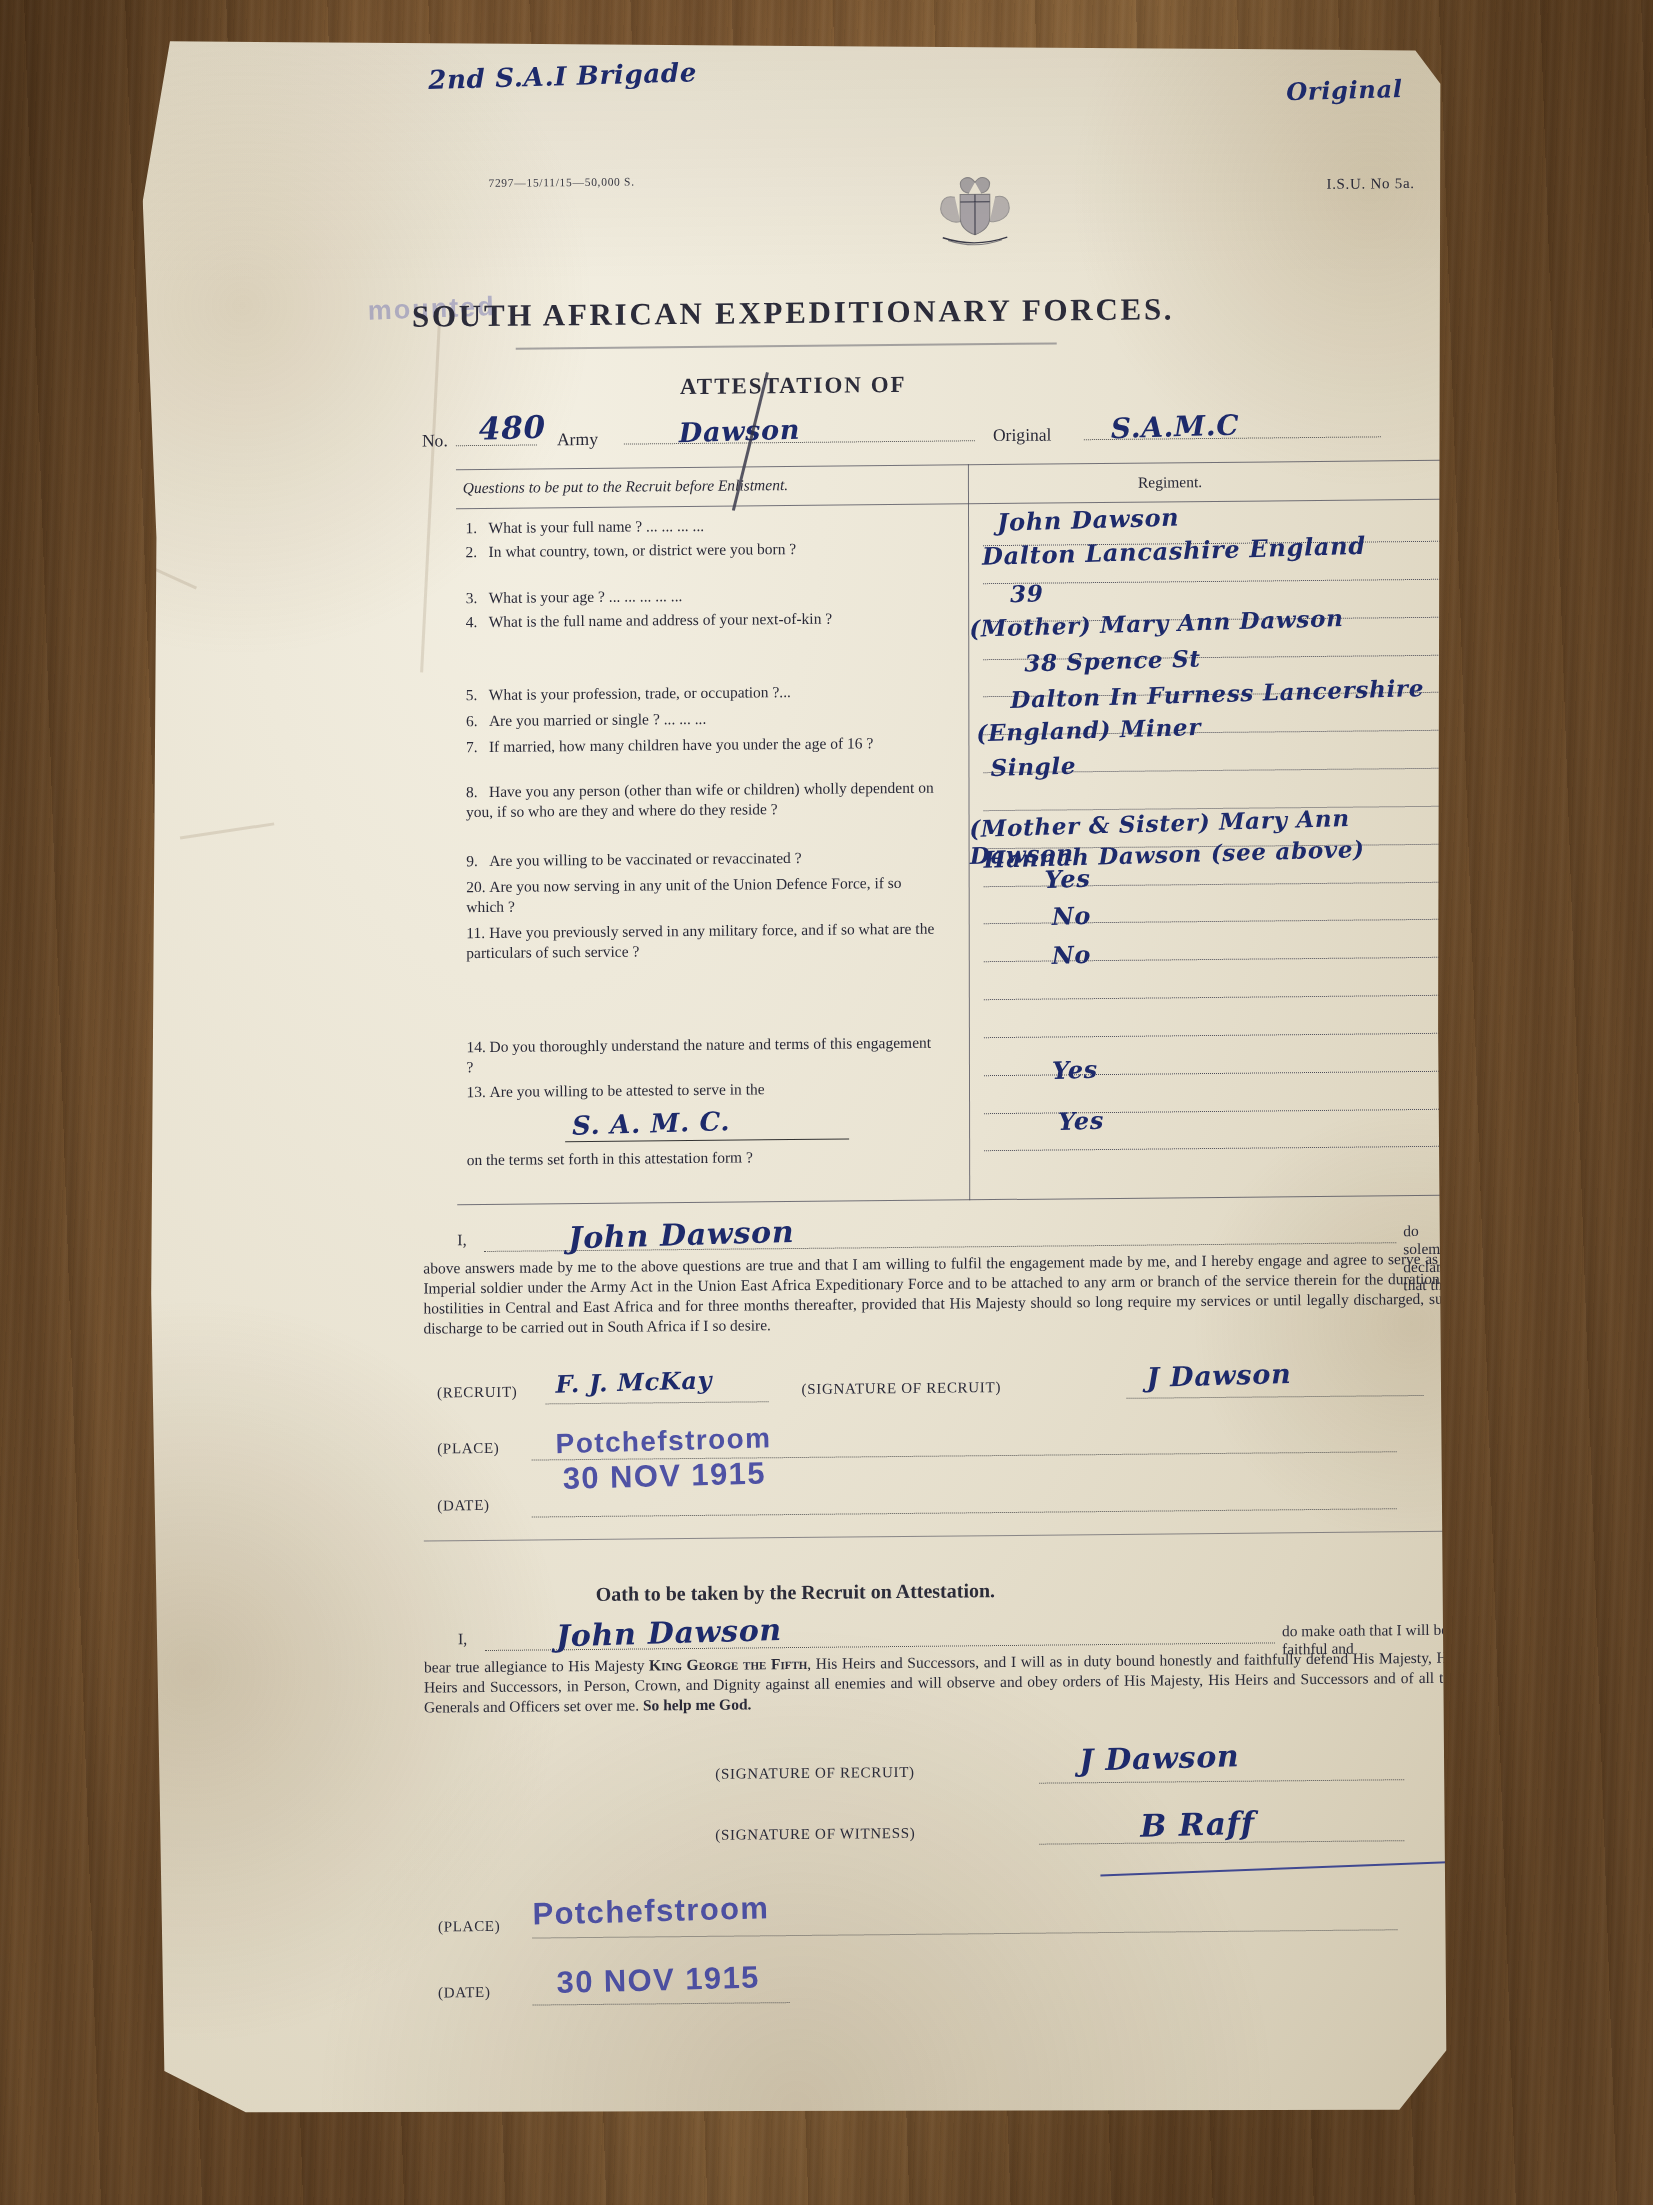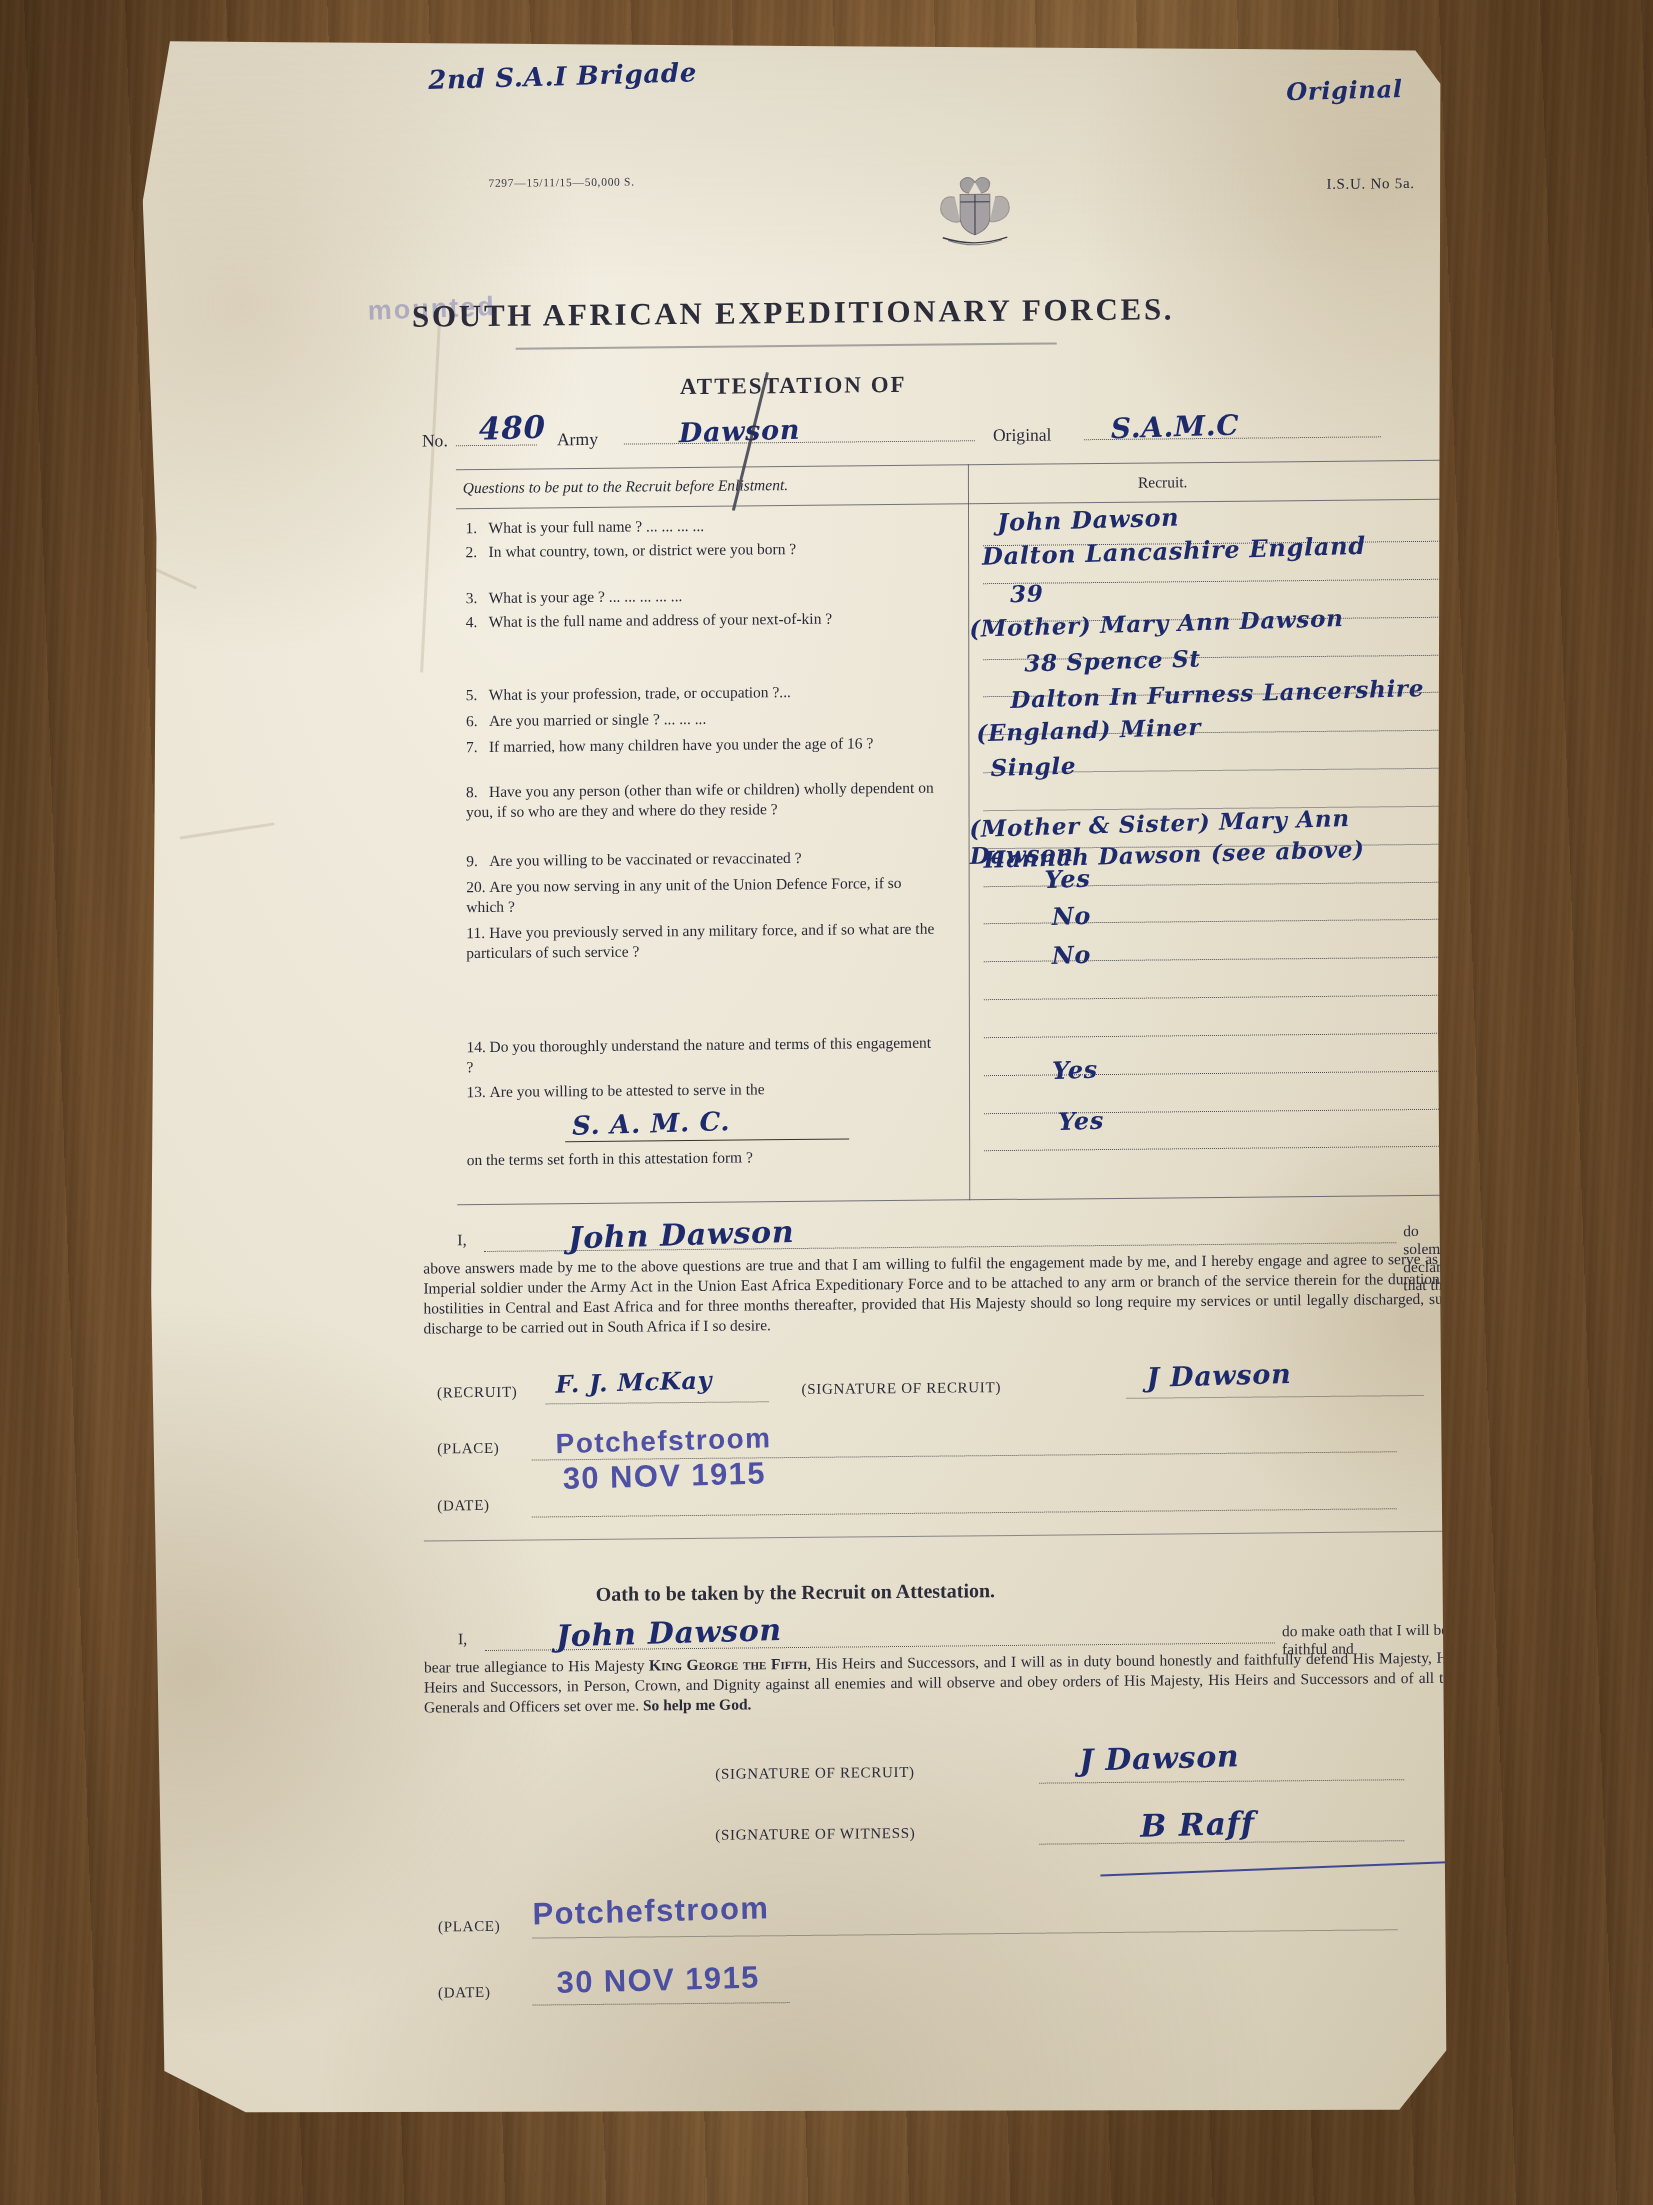--- a/index.html
+++ b/index.html
@@ -190,21 +190,21 @@
     <span style="position:absolute;left:611px;top:-41px;width:2.7px;height:142px;background:#2f2f44;transform:rotate(14deg);opacity:.8;"></span>
   </div>
 
   <div id="qbox">
     <div class="hline" style="top:0;"></div>
     <div class="hline" style="top:39px;"></div>
     <div class="hline" style="top:735px;"></div>
     <div class="vline" style="left:512px;"></div>
 
     <div class="qhead" style="left:6.8px;top:9.5px;">Questions to be put to the Recruit before Enlistment.</div>
-    <div class="qhead" style="left:682px;top:10.8px;font-style:normal;">Recruit.</div>
+    <div class="qhead" style="left:682px;top:10.8px;font-style:normal;">Regiment.</div>
 
     <div class="q" style="left:9.5px;top:49px;"><span class="n">1.</span><span>What is your full name ? ...     ...     ...     ...</span></div>
     <div class="q" style="left:9.5px;top:73px;"><span class="n">2.</span><span>In what country, town, or district were you born ?</span></div>
     <div class="q" style="left:9.5px;top:119px;"><span class="n">3.</span><span>What is your age ? ...     ...     ...     ...     ...</span></div>
     <div class="q" style="left:9.5px;top:143px;"><span class="n">4.</span><span>What is the full name and address of your next-of-kin ?</span></div>
     <div class="q" style="left:9.5px;top:216px;"><span class="n">5.</span><span>What is your profession, trade, or occupation ?...</span></div>
     <div class="q" style="left:9.5px;top:242px;"><span class="n">6.</span><span>Are you married or single ?     ...     ...     ...</span></div>
     <div class="q" style="left:9.5px;top:268px;"><span class="n">7.</span><span>If married, how many children have you under the age of 16 ?</span></div>
     <div class="q" style="left:9.5px;top:313px;"><span class="n">8.</span><span>Have you any person (other than wife or children) wholly dependent on you, if so who are they and where do they reside ?</span></div>
     <div class="q" style="left:9.5px;top:382px;"><span class="n">9.</span><span>Are you willing to be vaccinated or revaccinated ?</span></div>

